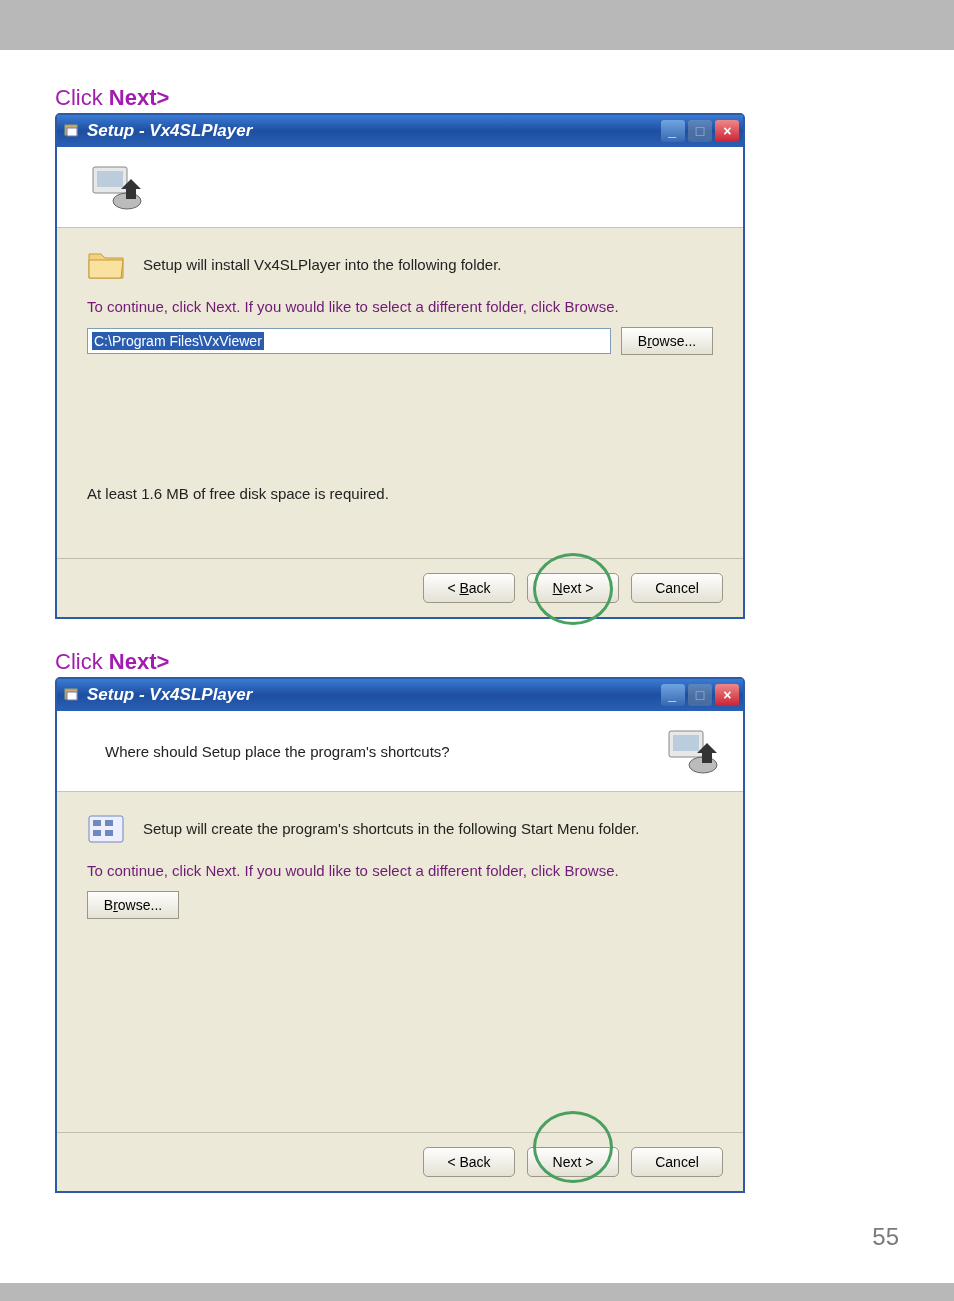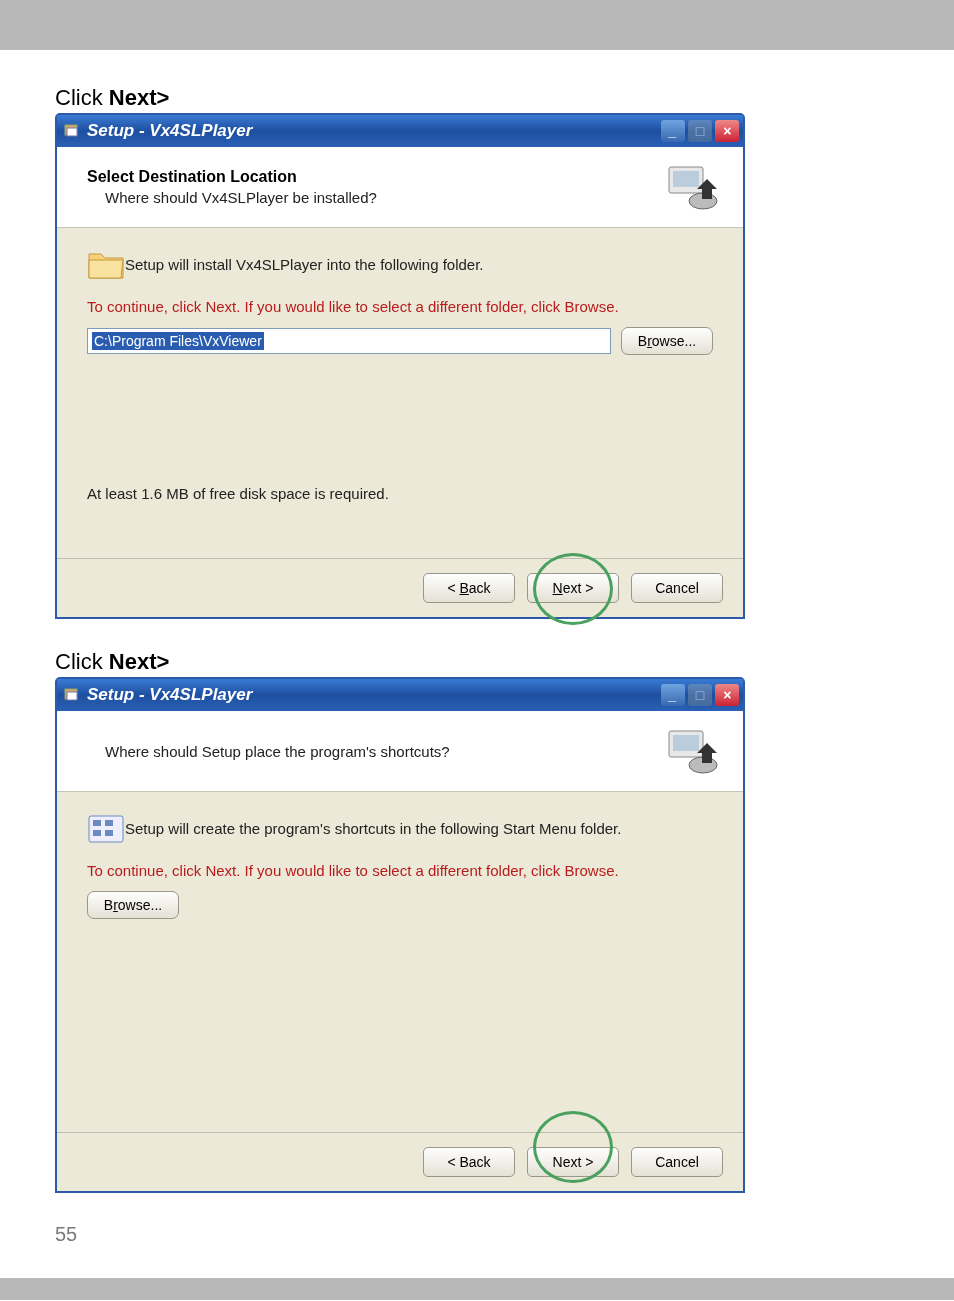--- a/index.html
+++ b/index.html
@@ -11,21 +11,21 @@
     .top-banner {
       height: 50px;
       background: #b8b8b8;
       width: 100%;
     }
     .content {
       padding: 35px 55px 10px 55px;
     }
     .instruction {
       font-size: 22px;
-      color: #000000;
+      color: #a21caf;
       margin-bottom: 2px;
     }
     .instruction b { font-weight: bold; }
     .window {
       width: 690px;
       border: 2px solid #2a5aa8;
       border-radius: 5px 5px 0 0;
       margin-bottom: 30px;
       background: #ece9d8;
       overflow: visible;
@@ -90,30 +90,31 @@
       justify-content: center;
     }
     .body-panel {
       padding: 20px 30px 10px 30px;
       min-height: 330px;
       background: #ece9d8;
     }
     .icon-row {
       display: flex;
       align-items: center;
+      gap: 18px;
       margin-bottom: 18px;
     }
     .folder-icon { width: 38px; height: 32px; }
     .icon-row-text {
       font-size: 15px;
       color: #222;
     }
     .continue-text {
       font-size: 15px;
-      color: #b91c1c;
+      color: #701a75;
       margin-bottom: 12px;
     }
     .path-row {
       display: flex;
       gap: 10px;
       align-items: center;
       margin-bottom: 10px;
     }
     .path-input {
       flex: 1;
@@ -128,21 +129,21 @@
     .path-input .sel {
       background: #2a5db0;
       color: #fff;
       padding: 1px 2px;
     }
     .browse-btn {
       height: 28px;
       min-width: 92px;
       background: linear-gradient(to bottom,#fefefe,#e4e1d4);
       border: 1px solid #9a9688;
-      border-radius: 7px;
+      border-radius: 0;
       font-size: 14px;
       color: #000;
       padding: 0 10px;
     }
     .disk-text {
       font-size: 15px;
       color: #222;
       margin-top: 130px;
     }
     .footer-panel {
@@ -165,22 +166,22 @@
     }
     .underline { text-decoration: underline; }
     .circle-highlight {
       position: absolute;
       width: 80px; height: 72px;
       border: 3px solid #49a05f;
       border-radius: 50%;
       pointer-events: none;
     }
     .page-num {
-      text-align: left;
-      font-size: 20px;
+      text-align: right;
+      font-size: 24px;
       color: #7a7a7a;
       margin-top: 8px;
     }
     .bottom-banner {
       height: 22px;
       background: #b8b8b8;
       width: 100%;
       margin-top: 22px;
     }
   </style>
@@ -205,24 +206,20 @@
       </span>
       <span class="title-text">Setup - Vx4SLPlayer</span>
       <div class="win-controls">
         <div class="win-btn min">_</div>
         <div class="win-btn max">□</div>
         <div class="win-btn close">×</div>
       </div>
     </div>
 
     <div class="header-panel">
-      <div class="header-text">
-        <div class="header-title">Select Destination Location</div>
-        <div class="header-sub">Where should Vx4SLPlayer be installed?</div>
-      </div>
       <div class="header-icon">
         <svg viewBox="0 0 60 52" width="60" height="52">
           <rect x="6" y="6" width="34" height="26" rx="2" fill="#e8e8e8" stroke="#888"></rect>
           <rect x="10" y="10" width="26" height="16" fill="#bcd"></rect>
           <ellipse cx="40" cy="40" rx="14" ry="8" fill="#bbb" stroke="#666"></ellipse>
           <path d="M44 18 L54 28 L49 28 L49 38 L39 38 L39 28 L34 28 Z" fill="#333"></path>
         </svg>
       </div>
     </div>
 

